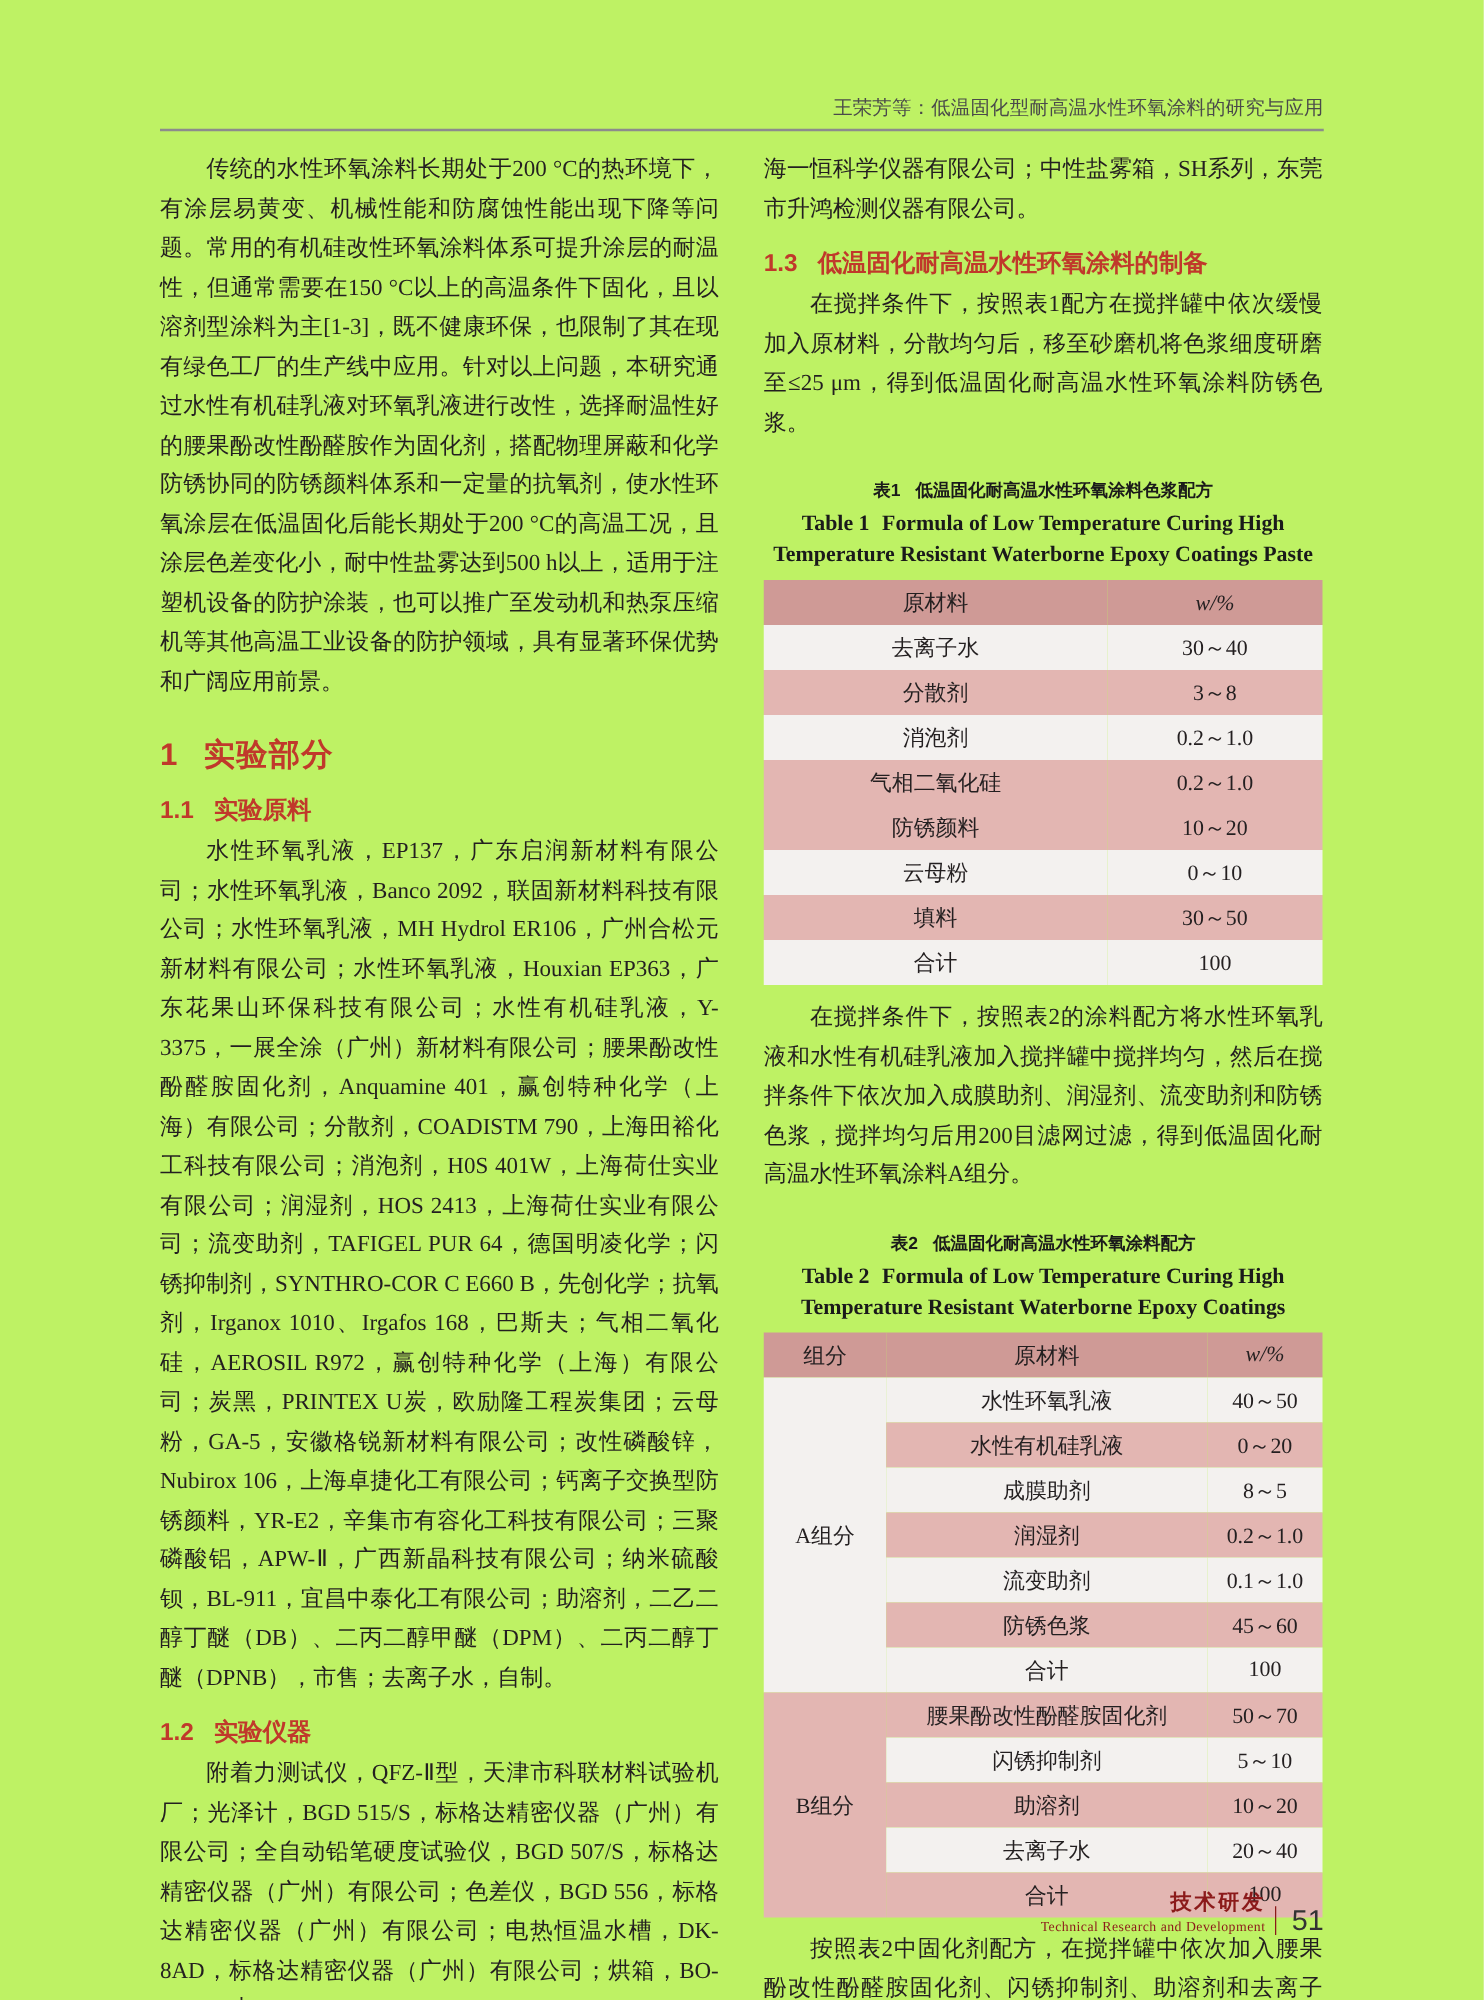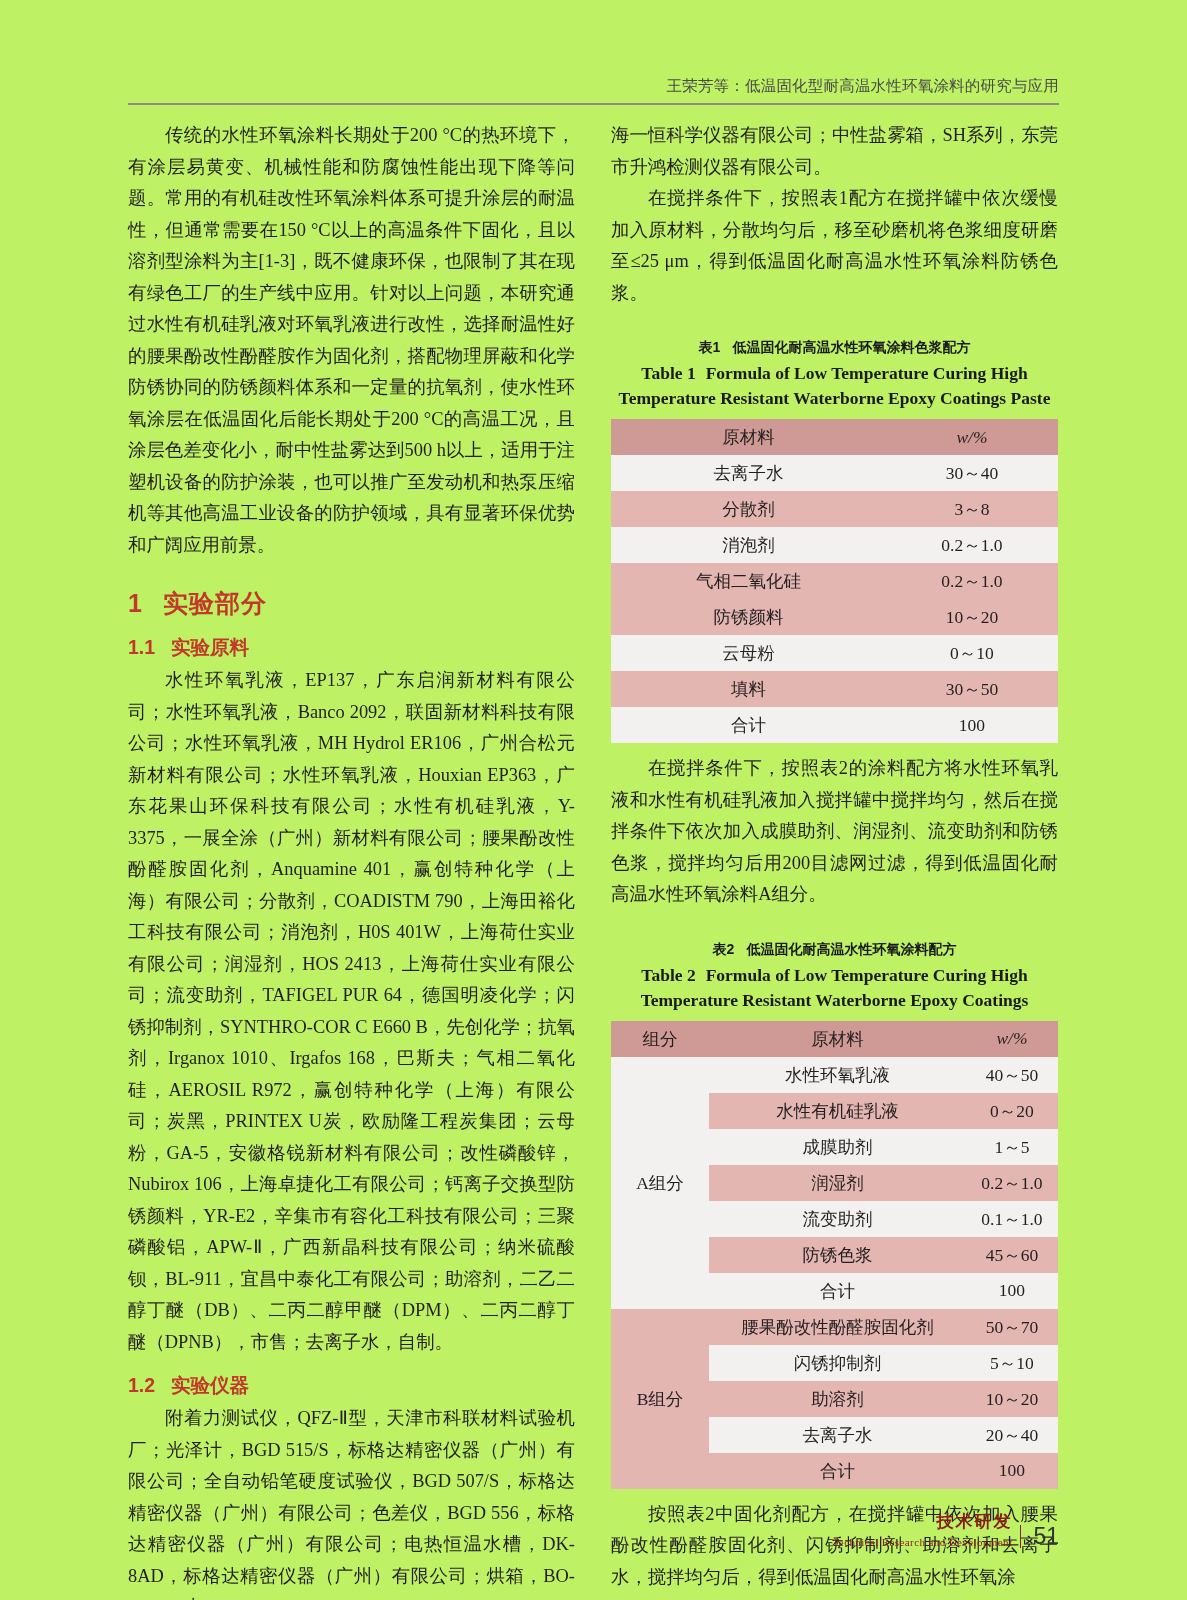--- a/index.html
+++ b/index.html
@@ -204,20 +204,23 @@
       <h2 class="subsec">
         <span class="num">1.2</span><span>实验仪器</span>
       </h2>
 
       <p class="body indent">附着力测试仪，QFZ-Ⅱ型，天津市科联材料试验机厂；光泽计，BGD 515/S，标格达精密仪器（广州）有限公司；全自动铅笔硬度试验仪，BGD 507/S，标格达精密仪器（广州）有限公司；色差仪，BGD 556，标格达精密仪器（广州）有限公司；电热恒温水槽，DK-8AD，标格达精密仪器（广州）有限公司；烘箱，BO-120F，上</p>
     </div>
 
     <div class="col">
       <p class="body">海一恒科学仪器有限公司；中性盐雾箱，SH系列，东莞市升鸿检测仪器有限公司。</p>
 
+      <h2 class="subsec">
+        <span class="num">1.3</span><span>低温固化耐高温水性环氧涂料的制备</span>
+      </h2>
 
       <p class="body indent">在搅拌条件下，按照表1配方在搅拌罐中依次缓慢加入原材料，分散均匀后，移至砂磨机将色浆细度研磨至≤25 μm，得到低温固化耐高温水性环氧涂料防锈色浆。</p>
 
       <div class="table-block">
         <div class="tbl-cap">
           <span class="lbl">表1</span><span>低温固化耐高温水性环氧涂料色浆配方</span>
         </div>
         <div class="tbl-cap-en">
           <span class="lbl">Table 1</span><span>Formula of Low Temperature Curing High Temperature Resistant Waterborne Epoxy Coatings Paste</span>
         </div>
@@ -285,21 +288,21 @@
               <td class="grp" rowspan="7">A组分</td>
               <td>水性环氧乳液</td>
               <td>40～50</td>
             </tr>
             <tr class="odd">
               <td>水性有机硅乳液</td>
               <td>0～20</td>
             </tr>
             <tr class="even">
               <td>成膜助剂</td>
-              <td>1～5</td>
+              <td>8～5</td>
             </tr>
             <tr class="odd">
               <td>润湿剂</td>
               <td>0.2～1.0</td>
             </tr>
             <tr class="even">
               <td>流变助剂</td>
               <td>0.1～1.0</td>
             </tr>
             <tr class="odd">

